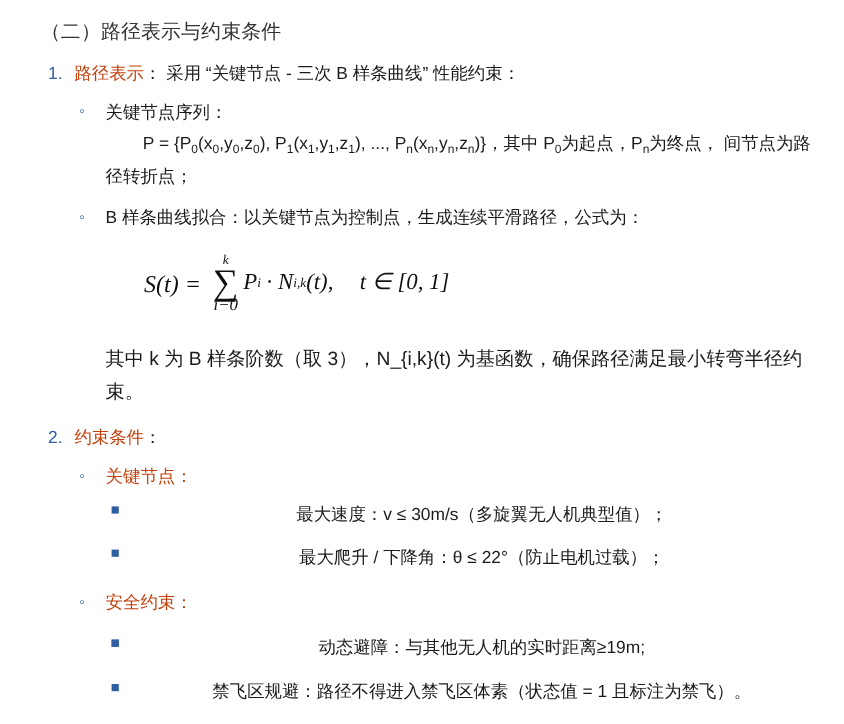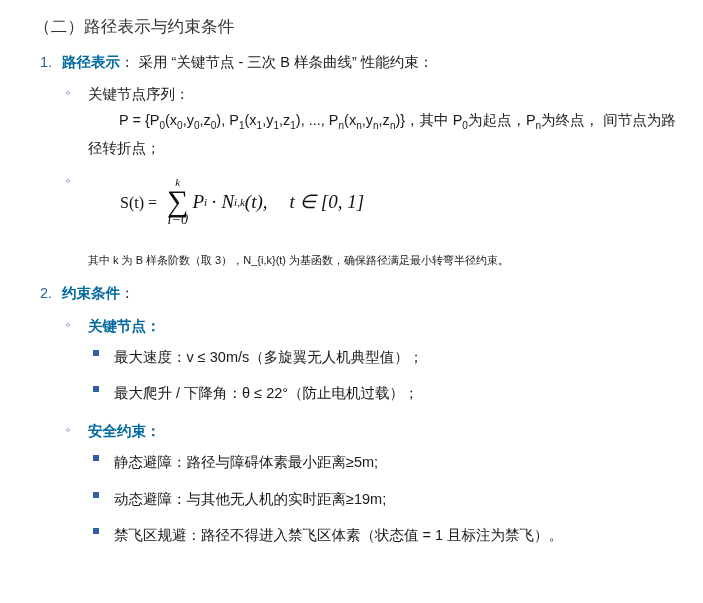--- a/index.html
+++ b/index.html
@@ -42,22 +42,22 @@
     line-height: 1.7;
   }
   li.item1 > .num {
     position: absolute;
     left: 26px;
     top: 0;
     color: #2e5fa3;
     font-size: 14.5px;
   }
   .bold-blue {
-    color: #0369a1;
-    font-weight: bold;
+    color: #c2410c;
+    font-weight: normal;
   }
   .lead {
     font-size: 14.5px;
     line-height: 1.75;
   }
   ul.lvl2 {
     list-style: none;
     margin: 6px 0 0 0;
     padding: 0;
   }
@@ -73,20 +73,21 @@
     left: 4px;
     top: 0px;
     color: #2e5fa3;
     font-size: 13px;
     line-height: 1.8;
   }
   ul.lvl3 {
     list-style: none;
     margin: 6px 0 0 0;
     padding: 0;
+    text-align: center;
   }
   li.item3 {
     position: relative;
     padding-left: 26px;
     margin-bottom: 12px;
     font-size: 14.5px;
     line-height: 1.7;
   }
   li.item3 > .bullet3 {
     position: absolute;
@@ -104,21 +105,22 @@
   .formula-block {
     margin: 18px 0 26px 58px;
     font-family: "Liberation Serif", serif;
     font-size: 19px;
     color: #111;
     display: flex;
     align-items: center;
     height: 46px;
   }
   .formula-block .lhs {
-    font-size: 16px;
+    font-style: italic;
+    font-size: 20px;
     margin-right: 6px;
   }
   .sumwrap {
     display: inline-flex;
     flex-direction: column;
     align-items: center;
     justify-content: center;
     margin: 0 4px;
     line-height: 1;
   }
@@ -135,21 +137,21 @@
     margin-top: -1px;
   }
   .ital {
     font-style: italic;
   }
   .smallidx {
     font-size: 11px;
     vertical-align: sub;
   }
   .note-line {
-    font-size: 11px;
+    font-size: 16px;
     line-height: 1.8;
     margin: 0 0 10px 26px;
   }
   .watermark {
     position: absolute;
     right: 10px;
     bottom: 8px;
     display: flex;
     align-items: center;
     gap: 6px;
@@ -197,20 +199,21 @@
         <li class="item2">
           <span class="bullet2">◦</span>
           <span>
             <span>关键节点序列：</span><span class="nowrap"><span>P = {P</span><span class="sub">0</span><span>(x</span><span class="sub">0</span><span>,y</span><span class="sub">0</span><span>,z</span><span class="sub">0</span><span>), P</span><span class="sub">1</span><span>(x</span><span class="sub">1</span><span>,y</span><span class="sub">1</span><span>,z</span><span class="sub">1</span><span>), ..., P</span><span class="sub">n</span><span>(x</span><span class="sub">n</span><span>,y</span><span class="sub">n</span><span>,z</span><span class="sub">n</span><span>)}，其中 P</span><span class="sub">0</span><span>为起点，P</span><span class="sub">n</span><span>为终点，</span></span>
             <span>间节点为路径转折点；</span>
           </span>
         </li>
 
         <li class="item2">
           <span class="bullet2">◦</span>
+          <span>B 样条曲线拟合：以关键节点为控制点，生成连续平滑路径，公式为：</span>
         </li>
       </ul>
 
       <div class="formula-block">
         <span class="lhs">S(t) =</span>
         <span class="sumwrap">
           <span class="sup ital">k</span>
           <span class="sigma">∑</span>
           <span class="sub2 ital">i−0</span>
         </span>
@@ -248,21 +251,20 @@
             </li>
           </ul>
         </li>
 
         <li class="item2">
           <span class="bullet2">◦</span>
           <span class="bold-blue">安全约束：</span>
           <ul class="lvl3">
             <li class="item3">
               <span class="bullet3"></span>
-              <span>静态避障：路径与障碍体素最小距离≥5m;</span>
             </li>
             <li class="item3">
               <span class="bullet3"></span>
               <span>动态避障：与其他无人机的实时距离≥19m;</span>
             </li>
             <li class="item3">
               <span class="bullet3"></span>
               <span>禁飞区规避：路径不得进入禁飞区体素（状态值 = 1 且标注为禁飞）。</span>
             </li>
           </ul>

